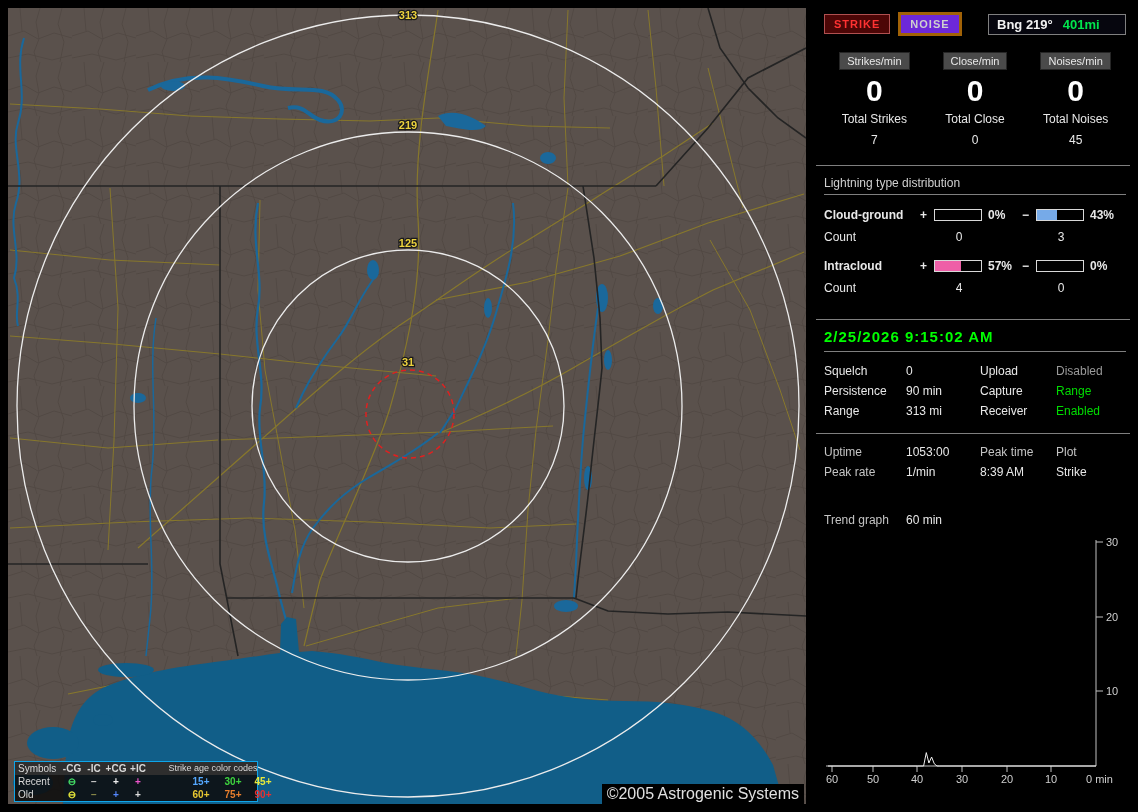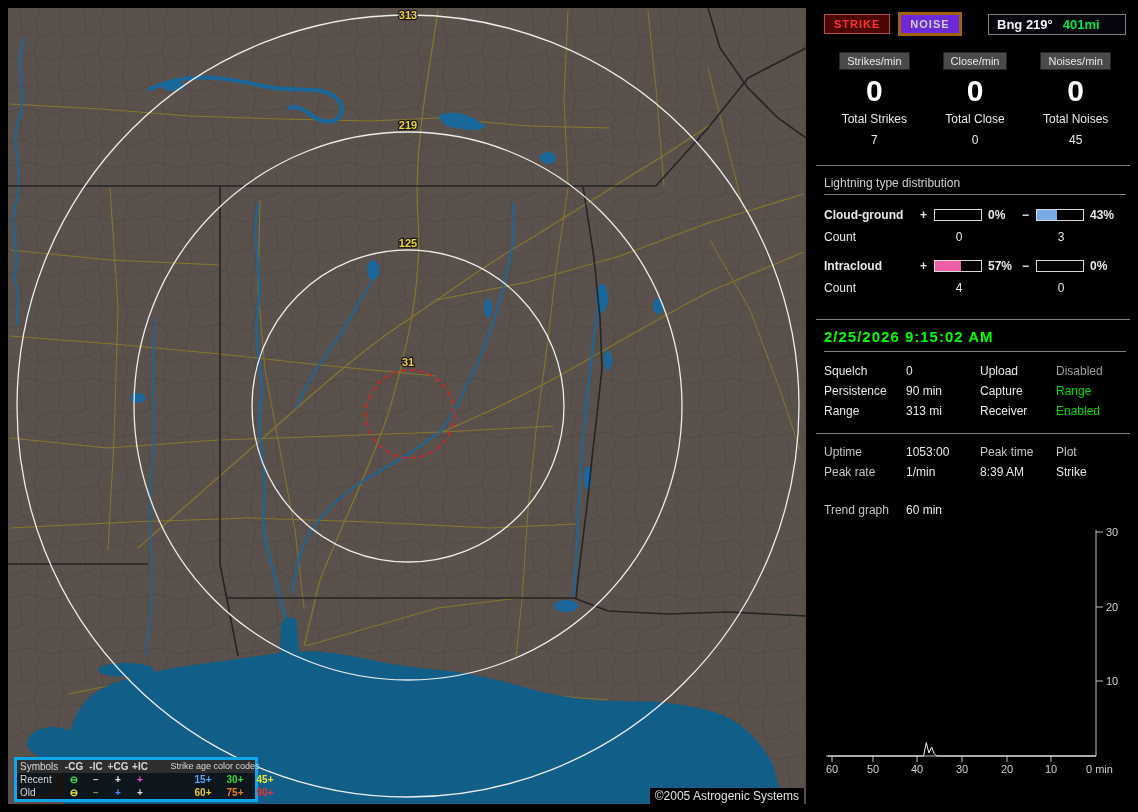--- a/index.html
+++ b/index.html
@@ -5,24 +5,24 @@
   * { margin:0; padding:0; box-sizing:border-box; }
   html,body { width:1138px; height:812px; background:#000; overflow:hidden;
               font-family:"Liberation Sans", sans-serif; }
   .screen { position:relative; width:912px; height:812px; background:#000; }
 
   
   .map { position:absolute; left:8px; top:8px; width:798px; height:796px; overflow:hidden; background:#5a514c; }
   .map svg { display:block; }
 
   .copyright { position:absolute; right:2px; bottom:0; background:#000; color:#e0e0e0;
-               font-size:12px; padding:1px 5px; }
+               font-size:16px; padding:1px 5px; }
 
   .legend { position:absolute; left:6px; bottom:2px; width:244px; background:rgba(12,12,12,.88);
-            border:3px solid #0ea5e9; color:#d8d8d8; font-size:10px; }
+            border:1px solid #0ea5e9; color:#d8d8d8; font-size:10px; }
   .lg-row { display:grid; grid-template-columns:46px 22px 22px 22px 22px 36px 32px 32px 28px;
             align-items:center; height:13px; line-height:13px; }
   .lg-head { background:#2e2e2e; }
   .lg-c0 { padding-left:3px; }
   .lg-sym { text-align:center; font-weight:bold; }
   .lg-age-head { grid-column:6 / 10; text-align:center; white-space:nowrap; font-size:9px; }
   .lg-age { text-align:center; font-weight:bold; }
   .lg-agegap { }
 
   
@@ -59,21 +59,21 @@
   .pct { font-weight:bold; padding-left:4px; }
   .cnt { text-align:center; }
 
   .sec-time { padding-top:8px; padding-bottom:12px; border-bottom:1px solid #7f7f7f; }
   .datetime { font-size:15px; font-weight:bold; letter-spacing:1px; padding-bottom:6px; border-bottom:1px solid #7f7f7f; }
   .status-grid { margin-top:9px; }
   .status-row, .info-row { display:grid; grid-template-columns:82px 74px 76px 1fr; height:20px; align-items:center; }
 
   .sec-info { padding-top:8px; }
   .muted { color:#c4c4c4; }
-  .trend-row { display:grid; grid-template-columns:82px 1fr; margin-top:18px; height:20px; align-items:center; }
+  .trend-row { display:grid; grid-template-columns:82px 1fr; margin-top:28px; height:20px; align-items:center; }
 
   .chart-wrap { margin-top:4px; }
   .chart-wrap text { font-family:"Liberation Sans", sans-serif; }
 </style>
 </head>
 <body>
 
 <div class="screen">
 
   <div class="map">

